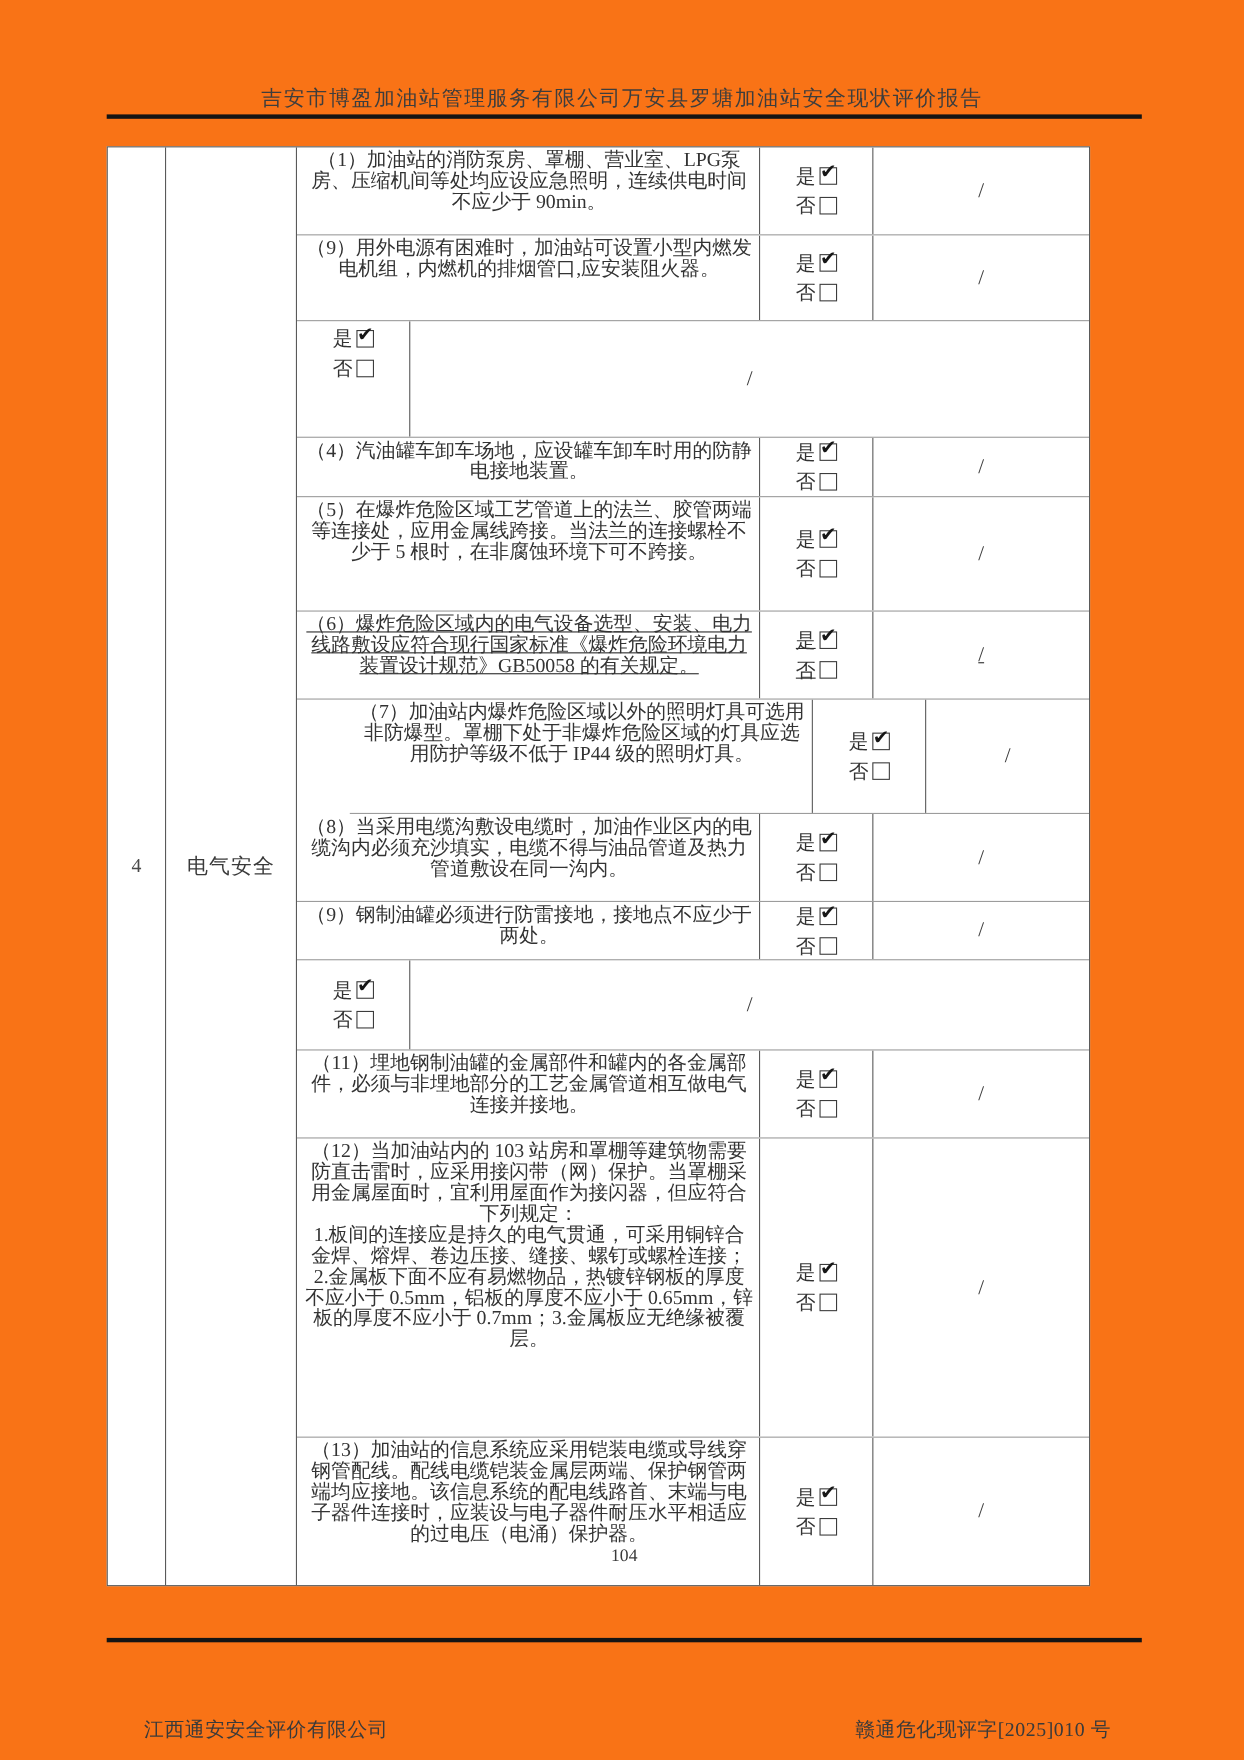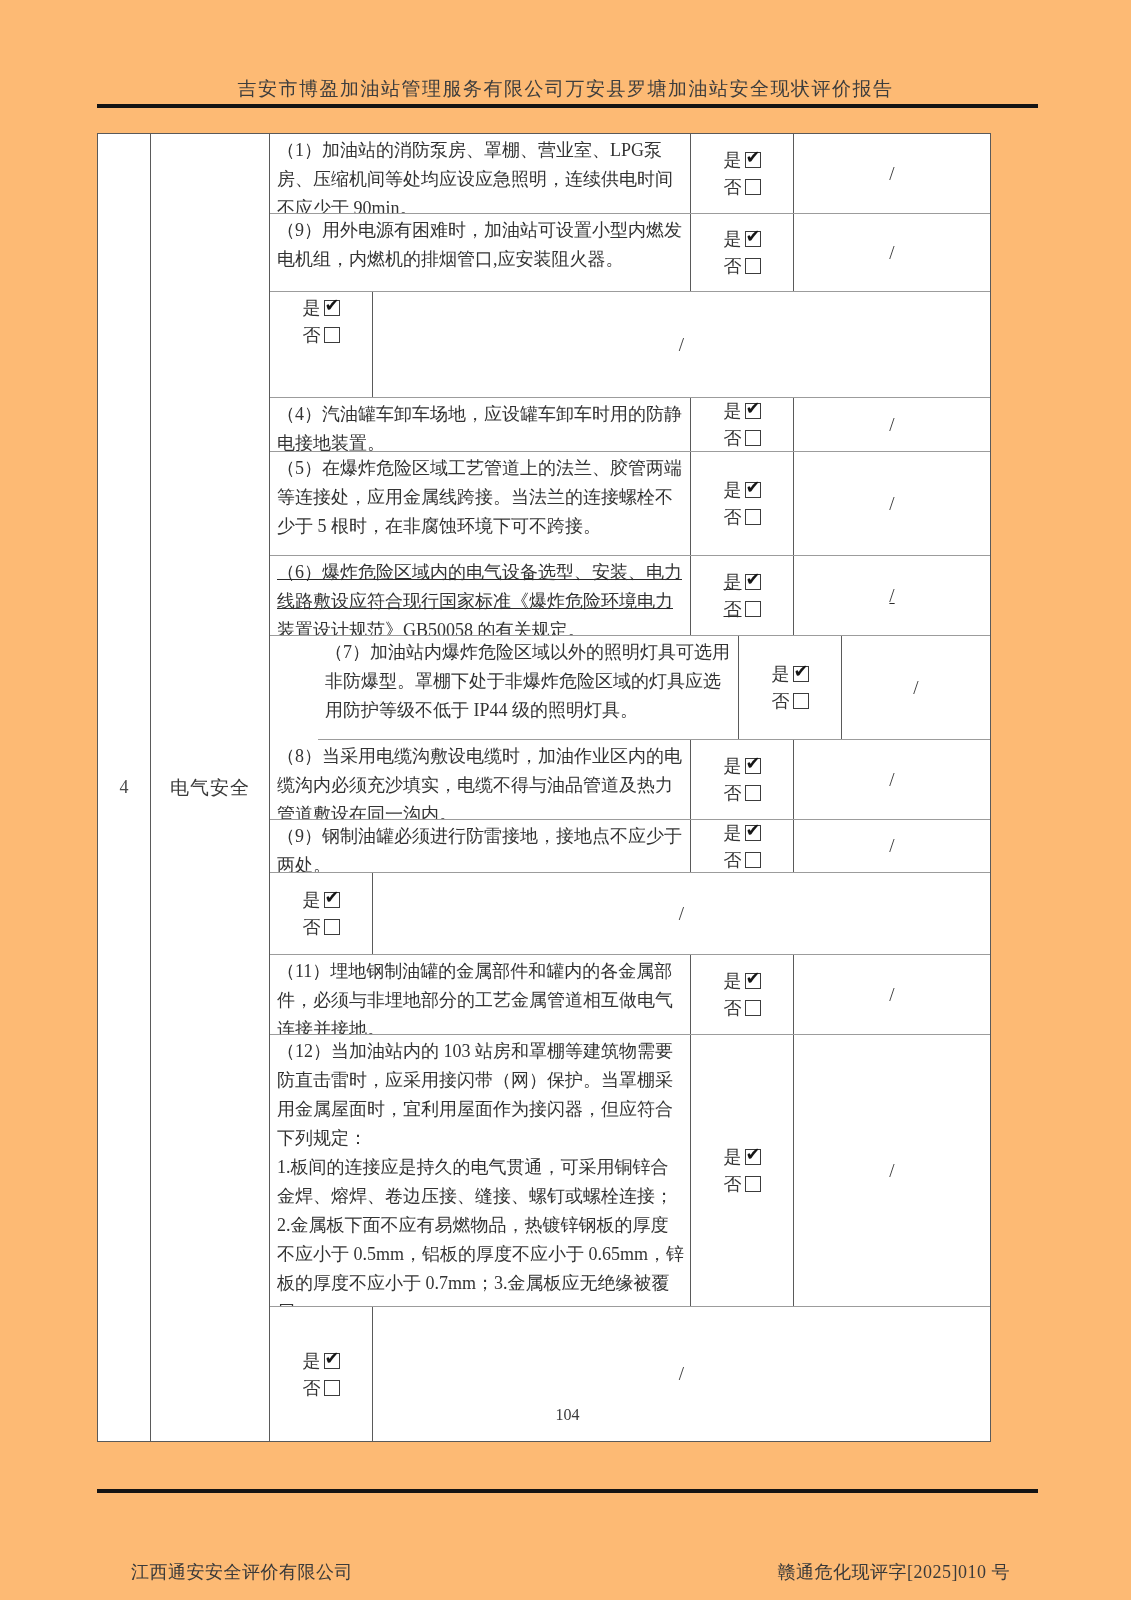--- a/index.html
+++ b/index.html
@@ -1,20 +1,20 @@
 <!DOCTYPE html>
 <html><head>
 <meta charset="utf-8">
 <style>
   * { margin:0; padding:0; box-sizing:border-box; }
   html,body { background:#e8e8e8; }
   .page {
     position:relative;
     width:1131px; height:1600px;
-    background:#fdba74;
+    background:#f97316;
     font-family:"Liberation Serif","DejaVu Serif",serif;
     color:#2b2b2b;
     overflow:hidden;
   }
   .doc-title {
     position:absolute; top:76px; left:0; width:100%;
     text-align:center;
     font-size:19px; letter-spacing:1.5px;
     color:#3d3d3d;
     white-space:nowrap;
@@ -47,24 +47,25 @@
   }
   .col-rest { flex:1 1 auto; display:flex; flex-direction:column; }
 
   .t-row { display:flex; border-bottom:1px solid #9c9c9c; overflow:hidden; }
   .t-row:last-child { border-bottom:none; }
 
   .cell-content {
     width:421px; flex:0 0 421px;
     border-right:1px solid #5a5a5a;
     padding:2px 5px 0 7px;
-    font-size:18px; line-height:29px;
+    font-size:18px; line-height:19px;
     color:#333;
     white-space:pre-line;
     overflow:hidden;
+    text-align:center;
   }
   .cell-check {
     width:103px; flex:0 0 103px;
     border-right:1px solid #5a5a5a;
     display:flex; flex-direction:column; align-items:center; justify-content:center;
     gap:3px;
     font-size:18px; color:#333;
     overflow:hidden;
   }
   .cell-check.top { justify-content:flex-start; padding-top:4px; }
@@ -274,20 +275,21 @@
         <span class="box checked"></span>
       </div>
       <div class="check-line">
         <span class="cb-label">否</span>
         <span class="box"></span>
       </div>
     </div>
     <div class="cell-result">/</div>
   </div>
         <div class="t-row" style="height: 134px;">
+    <div class="cell-content">（13）加油站的信息系统应采用铠装电缆或导线穿钢管配线。配线电缆铠装金属层两端、保护钢管两端均应接地。该信息系统的配电线路首、末端与电子器件连接时，应装设与电子器件耐压水平相适应的过电压（电涌）保护器。</div>
     <div class="cell-check">
       <div class="check-line">
         <span class="cb-label">是</span>
         <span class="box checked"></span>
       </div>
       <div class="check-line">
         <span class="cb-label">否</span>
         <span class="box"></span>
       </div>
     </div>

